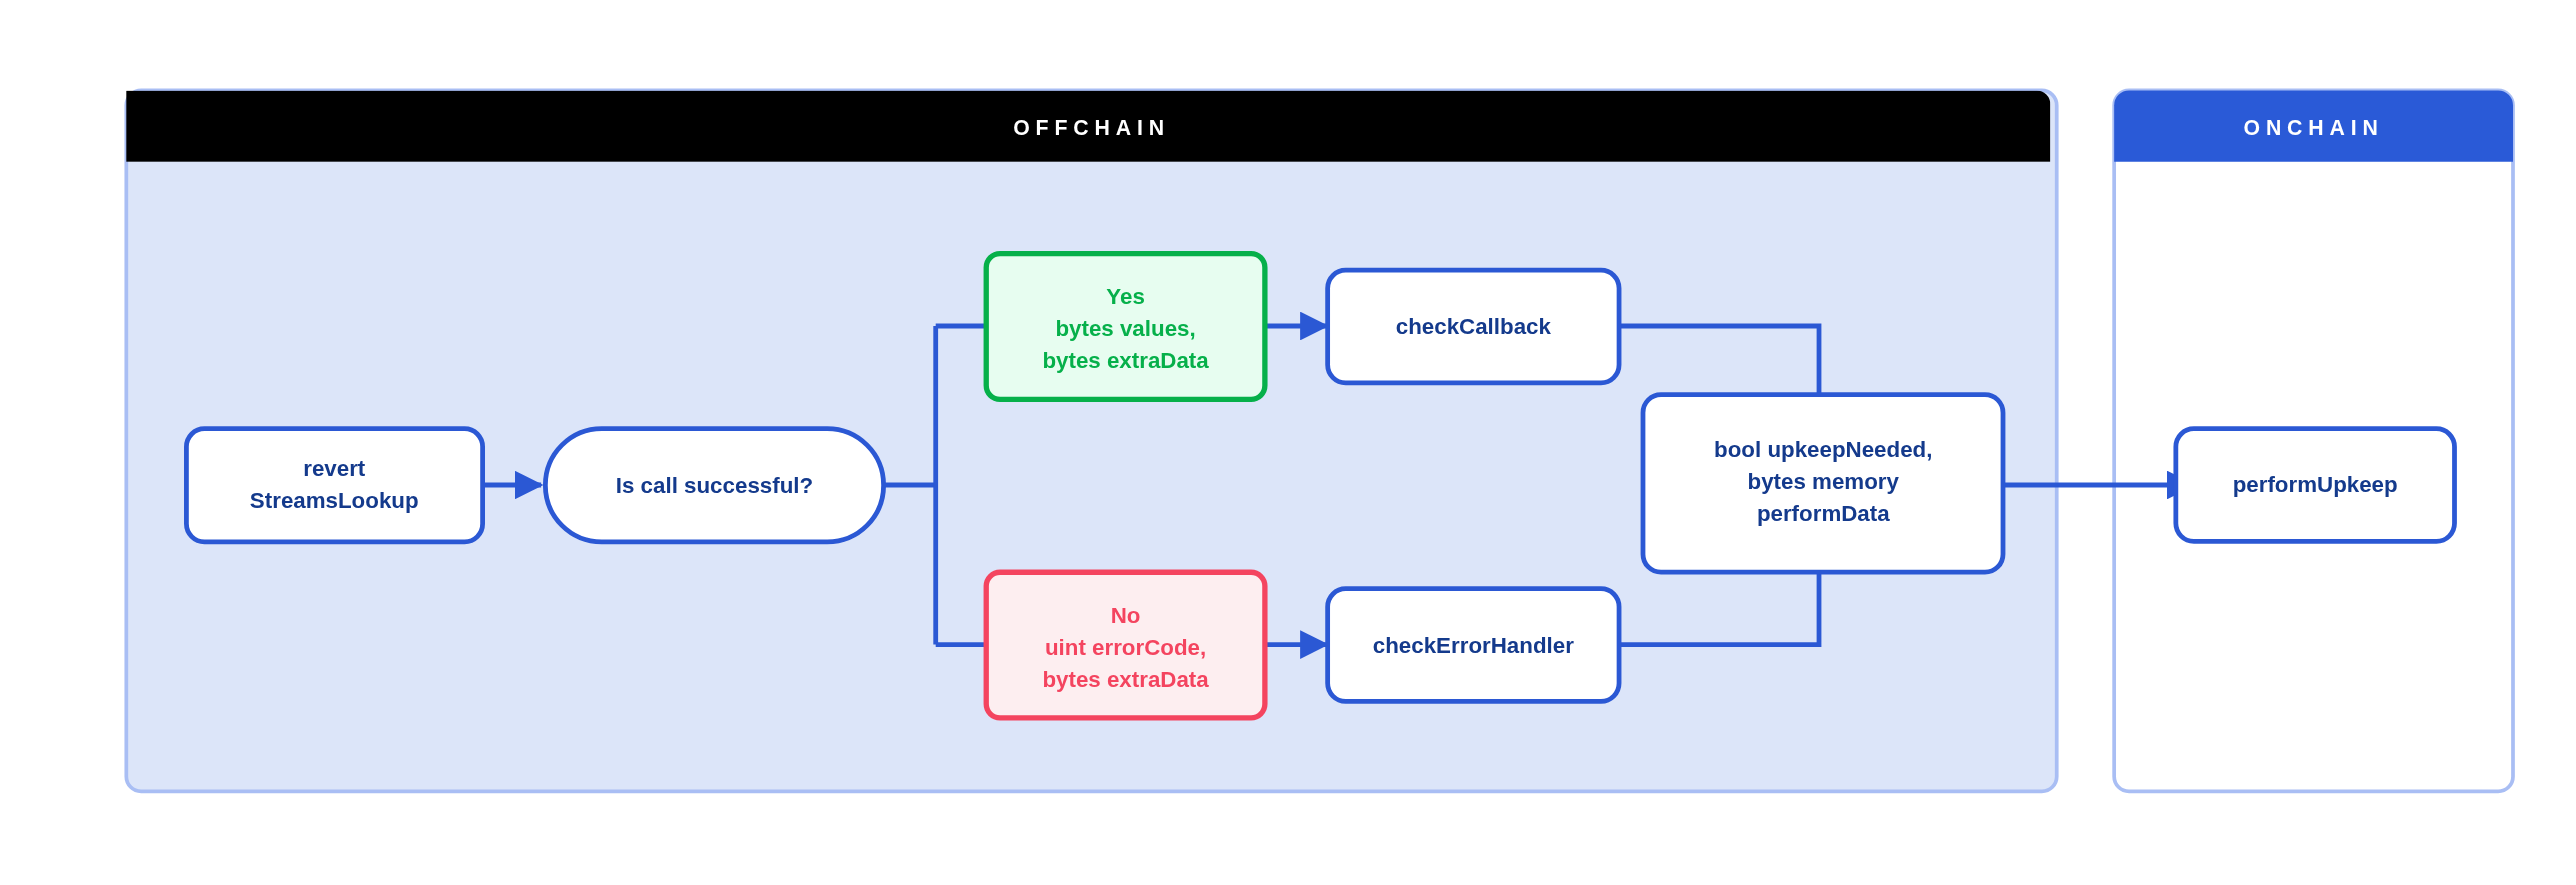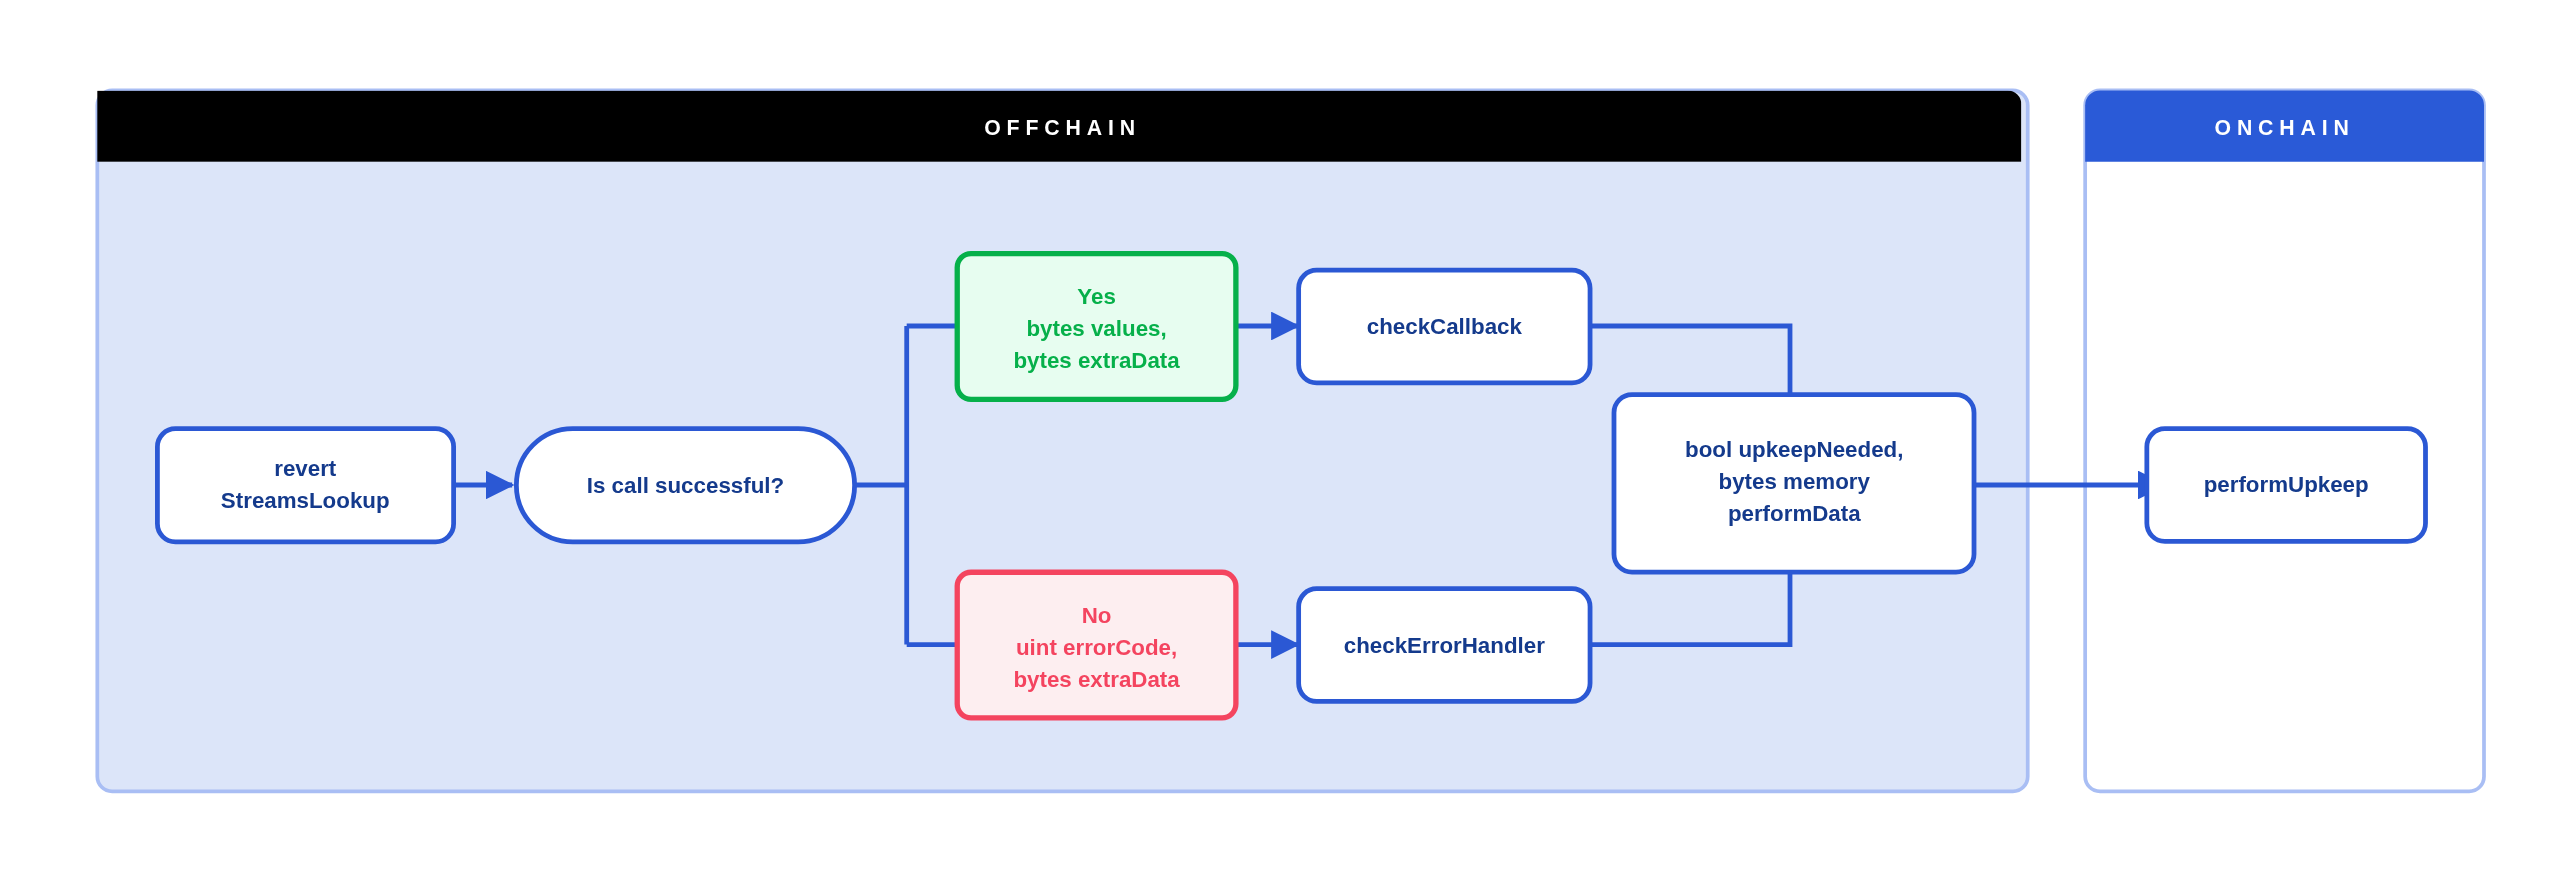--- a/index.html
+++ b/index.html
@@ -10,20 +10,21 @@
   body {
     width: 2576px;
     height: 886px;
     font-family: "Liberation Sans", sans-serif;
     overflow: hidden;
   }
   #diagram-root {
     position: relative;
     width: 2184px;
     height: 886px;
+    margin-left: 29px;
   }
   svg.flow {
     position: absolute;
     top: 0;
     left: 0;
     width: 2576px;
     height: 886px;
     display: block;
   }
   text {

